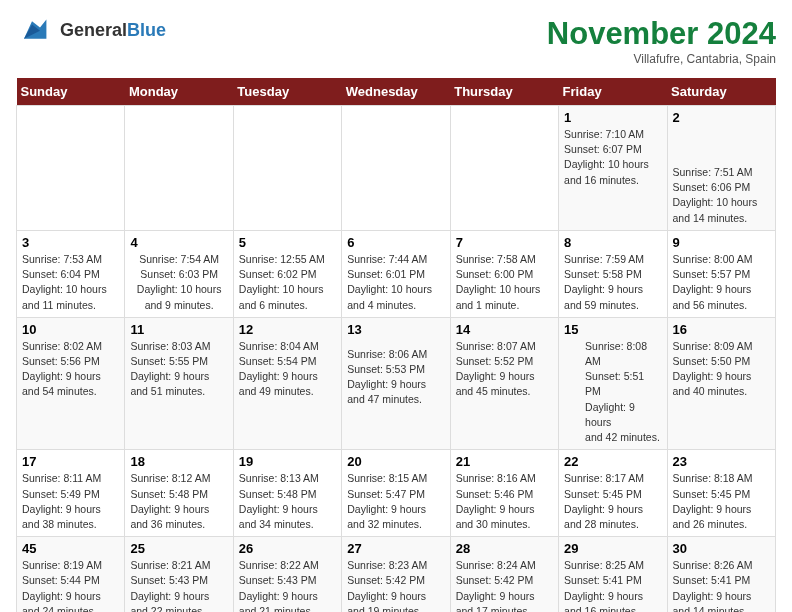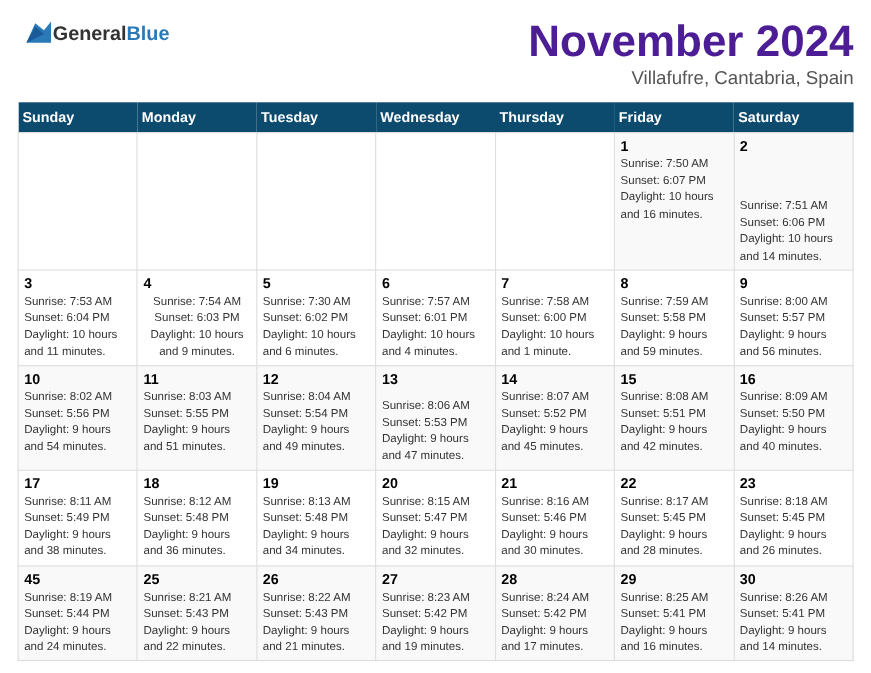--- a/index.html
+++ b/index.html
@@ -12,55 +12,55 @@
     }
     .header-area {
       display: flex;
       justify-content: space-between;
       align-items: flex-start;
       margin-bottom: 12px;
     }
     .logo {
       display: flex;
       align-items: center;
-      gap: 0;
+      gap: 12px;
     }
     .logo-text-general {
       font-size: 18px;
       font-weight: bold;
       color: #333;
     }
     .logo-text-blue {
       font-size: 18px;
       font-weight: bold;
       color: #2a7ab8;
     }
     .logo-icon {
       width: 32px;
       height: 28px;
     }
     .title-area {
       text-align: right;
     }
     .month-title {
-      font-size: 40px;
-      font-weight: bold;
-      color: #4c1d95;
+      font-size: 31px;
+      font-weight: bold;
+      color: #15803d;
     }
     .location-title {
-      font-size: 17px;
+      font-size: 12px;
       color: #555;
     }
     table {
       width: 100%;
       border-collapse: collapse;
       font-size: 11px;
     }
     thead tr th {
-      background-color: #0c4a6e;
+      background-color: #7f1d1d;
       color: #fff;
       padding: 6px 4px;
       text-align: left;
       font-size: 13px;
       font-weight: bold;
     }
     tbody tr td {
       vertical-align: top;
       border: 1px solid #ddd;
       padding: 4px 5px;
@@ -119,21 +119,21 @@
   </thead>
   <tbody id="calendar-body">
   <tr>
         <td class="empty"></td>
         <td class="empty"></td>
         <td class="empty"></td>
         <td class="empty"></td>
         <td class="empty"></td>
         <td>
           <span class="day-num">1</span>
-          <div class="day-info" style="white-space: pre-line;">Sunrise: 7:50 AM
+          <div class="day-info" style="white-space: pre-line;">Sunrise: 7:10 AM
 Sunset: 6:07 PM
 Daylight: 10 hours
 and 16 minutes.</div>
         </td>
         <td>
           <span class="day-num">2</span>
           <div class="day-info" style="white-space: pre-line; margin-top: 40px;">Sunrise: 7:51 AM
 Sunset: 6:06 PM
 Daylight: 10 hours
 and 14 minutes.</div>
@@ -149,28 +149,28 @@
         </td>
         <td>
           <span class="day-num">4</span>
           <div class="day-info" style="white-space: pre-line; text-align: center;">Sunrise: 7:54 AM
 Sunset: 6:03 PM
 Daylight: 10 hours
 and 9 minutes.</div>
         </td>
         <td>
           <span class="day-num">5</span>
-          <div class="day-info" style="white-space: pre-line;">Sunrise: 7:30 AM
+          <div class="day-info" style="white-space: pre-line;">Sunrise: 12:55 AM
 Sunset: 6:02 PM
 Daylight: 10 hours
 and 6 minutes.</div>
         </td>
         <td>
           <span class="day-num">6</span>
-          <div class="day-info" style="white-space: pre-line;">Sunrise: 7:57 AM
+          <div class="day-info" style="white-space: pre-line;">Sunrise: 7:44 AM
 Sunset: 6:01 PM
 Daylight: 10 hours
 and 4 minutes.</div>
         </td>
         <td>
           <span class="day-num">7</span>
           <div class="day-info" style="white-space: pre-line;">Sunrise: 7:58 AM
 Sunset: 6:00 PM
 Daylight: 10 hours
 and 1 minute.</div>
@@ -221,21 +221,21 @@
         </td>
         <td>
           <span class="day-num">14</span>
           <div class="day-info" style="white-space: pre-line;">Sunrise: 8:07 AM
 Sunset: 5:52 PM
 Daylight: 9 hours
 and 45 minutes.</div>
         </td>
         <td>
           <span class="day-num">15</span>
-          <div class="day-info" style="white-space: pre-line;">Sunrise: 8:08 AM
+          <div class="day-info" style="white-space: pre-line; margin-left: 21px;">Sunrise: 8:08 AM
 Sunset: 5:51 PM
 Daylight: 9 hours
 and 42 minutes.</div>
         </td>
         <td>
           <span class="day-num">16</span>
           <div class="day-info" style="white-space: pre-line;">Sunrise: 8:09 AM
 Sunset: 5:50 PM
 Daylight: 9 hours
 and 40 minutes.</div>

